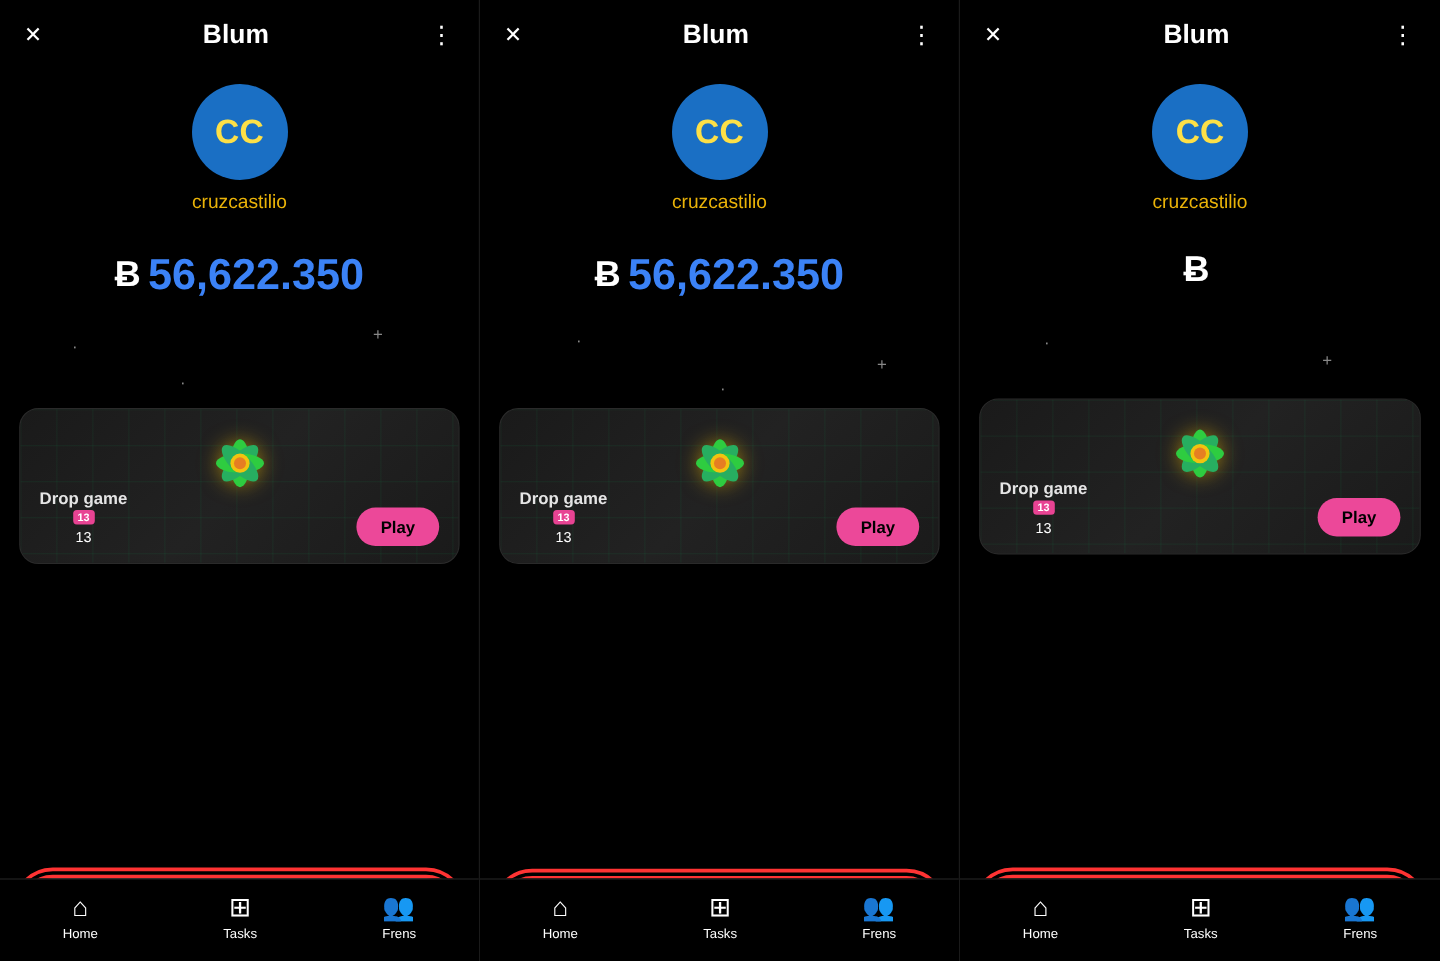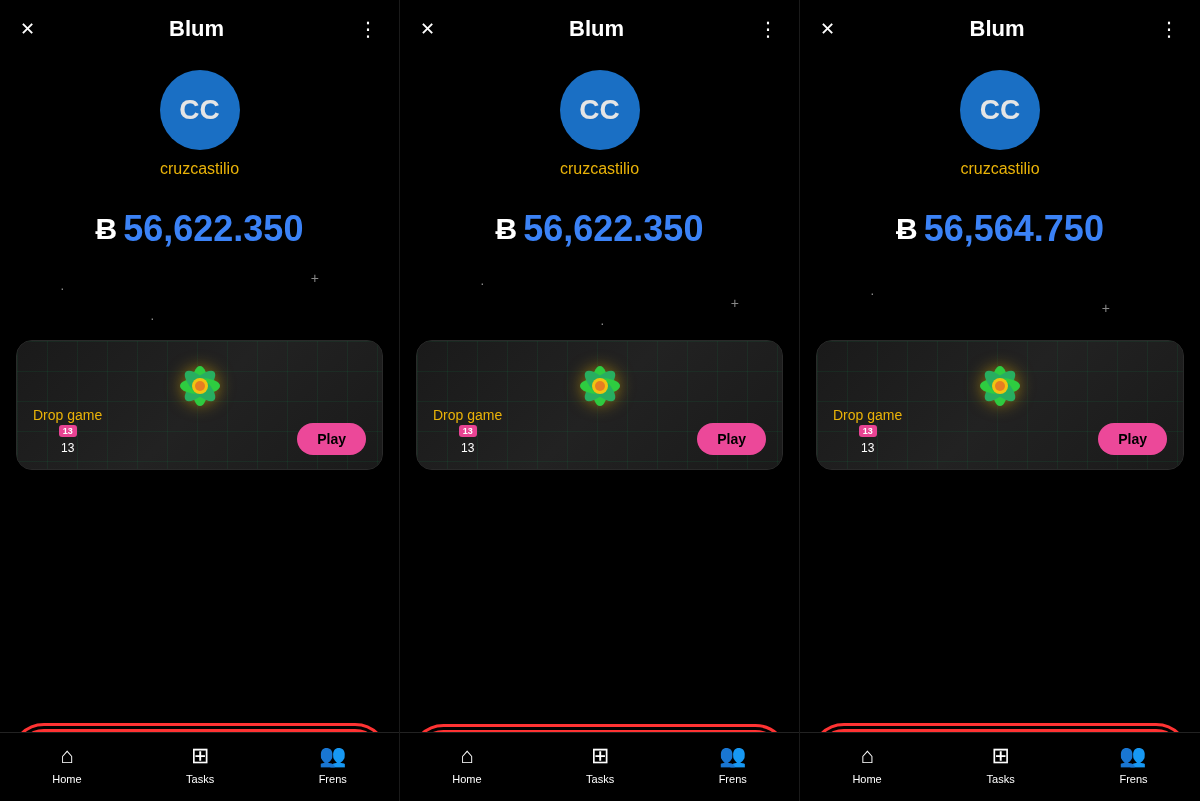--- a/index.html
+++ b/index.html
@@ -64,21 +64,21 @@
     .avatar {
       width: 80px;
       height: 80px;
       border-radius: 50%;
       background: #1a6fc4;
       display: flex;
       align-items: center;
       justify-content: center;
       font-size: 28px;
       font-weight: 700;
-      color: #e5e5e5;
+      color: #fde047;
       margin-bottom: 10px;
     }
 
     .username {
       font-size: 16px;
       color: #eab308;
       font-weight: 400;
     }
 
     
@@ -158,22 +158,22 @@
     }
 
     .drop-game-info {
       position: absolute;
       bottom: 14px;
       left: 16px;
     }
 
     .drop-game-label {
       font-size: 14px;
-      font-weight: 400;
-      color: #eab308;
+      font-weight: 700;
+      color: #e5e5e5;
       display: block;
     }
 
     .drop-game-sub {
       display: flex;
       align-items: center;
       gap: 4px;
       margin-top: 2px;
       flex-direction: column;
     }
@@ -449,21 +449,20 @@
     <span class="header-menu">⋮</span>
   </div>
 
   <div class="avatar-section">
     <div class="avatar">CC</div>
     <span class="username">cruzcastilio</span>
   </div>
 
   <div class="balance-section">
     <span class="balance-icon">Ƀ</span>
-    <span class="balance-amount">56,564.750</span>
   </div>
 
   <div class="sparkle-area">
     <span class="sparkle-dot" style="top:25px;left:70px;">·</span>
     <span class="sparkle-dot" style="top:40px;right:90px;">+</span>
   </div>
 
   <div class="drop-game-card">
     <div class="drop-game-bg"></div>
     <div class="drop-game-flower">

